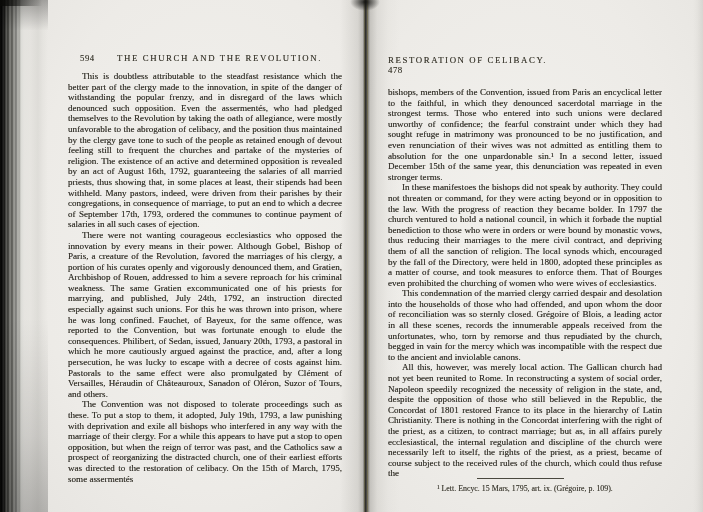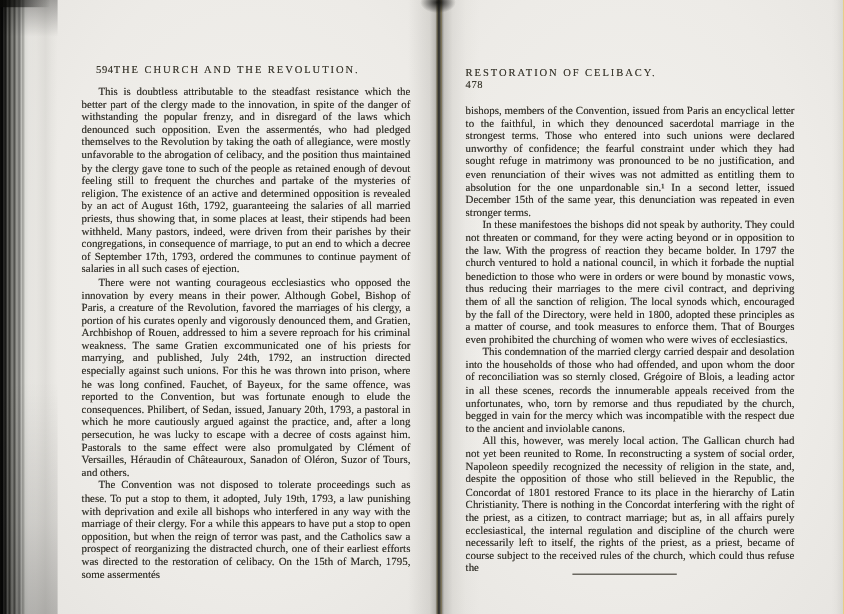--- a/index.html
+++ b/index.html
@@ -1,20 +1,20 @@
 <!DOCTYPE html>
 <html><head>
 <meta charset="utf-8">
 <style>
   html,body { margin:0; padding:0; }
   body { font-family: "Liberation Serif", serif; }
   .scan {
     position: relative;
     width: 703px; height: 512px;
-    background: #eab308;
+    background: #fde047;
     overflow: hidden;
   }
   
   .paper-light { position:absolute; pointer-events:none; }
   .paper-light.left {
     left:20px; top:0; width:344px; height:512px;
     background: radial-gradient(ellipse at 55% 45%, #f2f1ed 0%, #edebe7 65%, #e6e4e0 100%);
   }
   .paper-light.right {
     left:368px; top:0; width:335px; height:512px;
@@ -66,21 +66,21 @@
   }
 
   
   .running-header {
     position:absolute; display:flex; align-items:baseline;
     width:276px; color:#3b392f;
     font-size:8.8px; letter-spacing:1.6px; white-space:nowrap;
     text-shadow: 0 0 0.5px rgba(60,56,46,0.6);
   }
   .running-header .pagenum { letter-spacing:0.5px; }
-  .running-header .title { flex:1; text-align:left; }
+  .running-header .title { flex:1; text-align:right; }
   .running-header .spacer { width:34px; }
   .hdr-left  { left:80px; top:53px; }
   .hdr-right { left:388px; top:55px;flex-direction:column; }
 
   
   .body-col {
     position:absolute; width:274px;
     color:#34322b;
     font-size:9.1px; line-height:10.6px;
     text-align:justify;
@@ -135,14 +135,15 @@
   </div>
 
   <div class="body-col col-right">
     <p class="no-indent">bishops, members of the Convention, issued from Paris an encyclical letter to the faithful, in which they denounced sacerdotal marriage in the strongest terms. Those who entered into such unions were declared unworthy of confidence; the fearful constraint under which they had sought refuge in matrimony was pronounced to be no justification, and even renunciation of their wives was not admitted as entitling them to absolution for the one unpardonable sin.¹ In a second letter, issued December 15th of the same year, this denunciation was repeated in even stronger terms.</p>
     <p>In these manifestoes the bishops did not speak by authority. They could not threaten or command, for they were acting beyond or in opposition to the law. With the progress of reaction they became bolder. In 1797 the church ventured to hold a national council, in which it forbade the nuptial benediction to those who were in orders or were bound by monastic vows, thus reducing their marriages to the mere civil contract, and depriving them of all the sanction of religion. The local synods which, encouraged by the fall of the Directory, were held in 1800, adopted these principles as a matter of course, and took measures to enforce them. That of Bourges even prohibited the churching of women who were wives of ecclesiastics.</p>
     <p>This condemnation of the married clergy carried despair and desolation into the households of those who had offended, and upon whom the door of reconciliation was so sternly closed. Grégoire of Blois, a leading actor in all these scenes, records the innumerable appeals received from the unfortunates, who, torn by remorse and thus repudiated by the church, begged in vain for the mercy which was incompatible with the respect due to the ancient and inviolable canons.</p>
     <p>All this, however, was merely local action. The Gallican church had not yet been reunited to Rome. In reconstructing a system of social order, Napoleon speedily recognized the necessity of religion in the state, and, despite the opposition of those who still believed in the Republic, the Concordat of 1801 restored France to its place in the hierarchy of Latin Christianity. There is nothing in the Concordat interfering with the right of the priest, as a citizen, to contract marriage; but as, in all affairs purely ecclesiastical, the internal regulation and discipline of the church were necessarily left to itself, the rights of the priest, as a priest, became of course subject to the received rules of the church, which could thus refuse the</p>
   </div>
 
   <div class="footnote-rule"></div>
+  <div class="footnote">¹ Lett. Encyc. 15 Mars, 1795, art. ix. (Grégoire, p. 109).</div>
 
 </div>
 
 </body></html>

